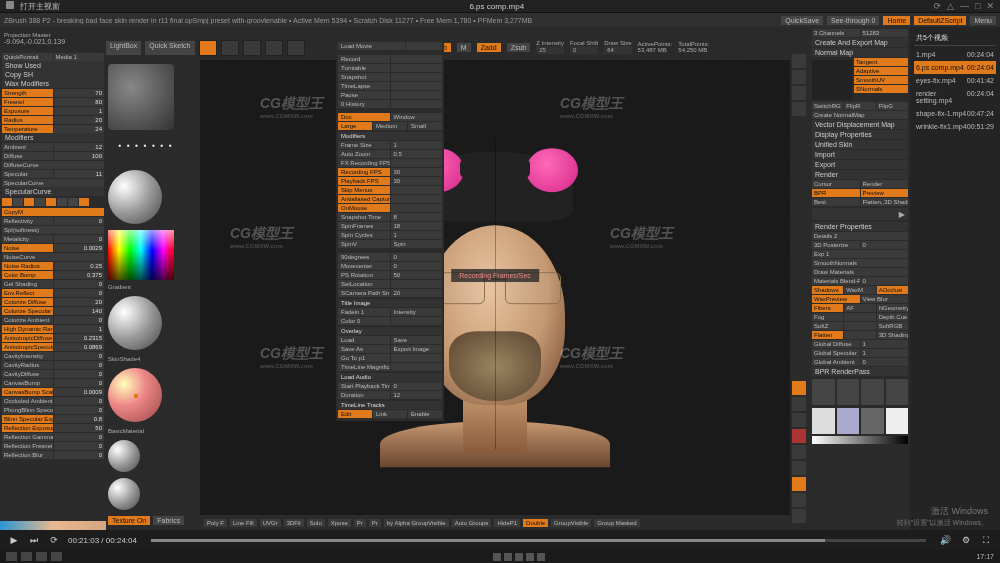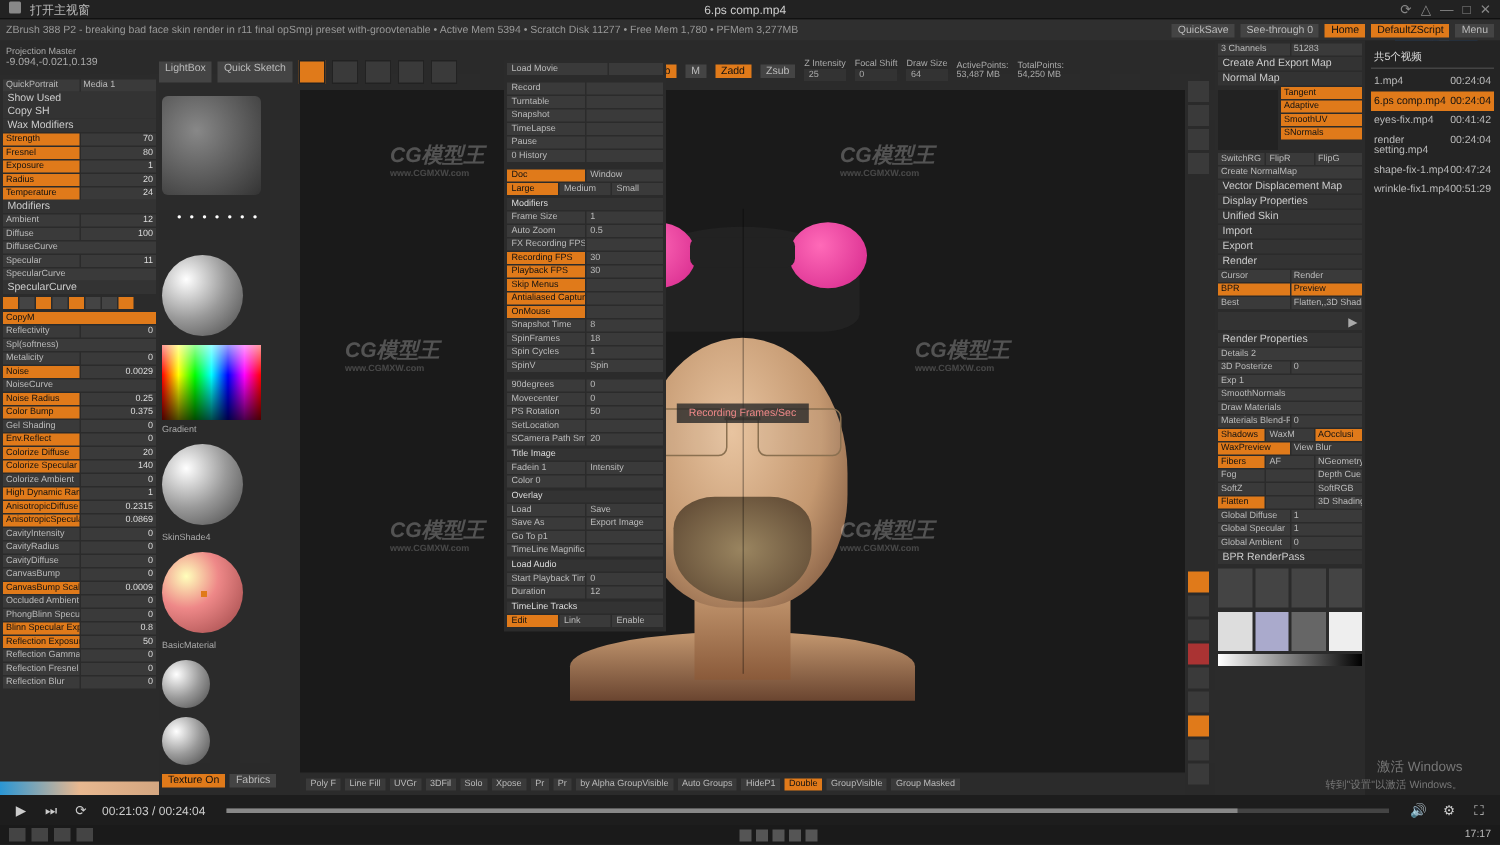--- a/index.html
+++ b/index.html
@@ -114,21 +114,21 @@
 .player .time { font-size:8px; color:#ccc; }
 .player .track { flex:1; height:3px; background:#444; position:relative; margin:0 6px; }
 .player .track .prog { position:absolute; left:0; top:0; bottom:0; width:3%; background:#888; }
 
 .taskbar { position:absolute; left:0; right:0; bottom:0; height:13px; background:#1a1a1a; display:flex; align-items:center; padding:0 6px; gap:4px; }
 .taskbar .tb { width:11px; height:9px; background:#444; }
 .taskbar .clock { margin-left:auto; font-size:7px; color:#bbb; }
 .taskbar .tray { display:flex; gap:3px; margin-left:6px; }
 .taskbar .tray .ti { width:8px; height:8px; background:#555; }
 
-.activate { position:absolute; right:25px; bottom:35px; font-size:9px; color:#777; text-align:right; }
+.activate { position:absolute; right:12px; bottom:35px; font-size:9px; color:#777; text-align:right; }
 </style>
 </head>
 <body>
 
 <div class="desktop">
 <div class="checker"></div>
 
 <div class="titlebar">
   <div class="left-icons">
     <div class="tb-icon"></div>

